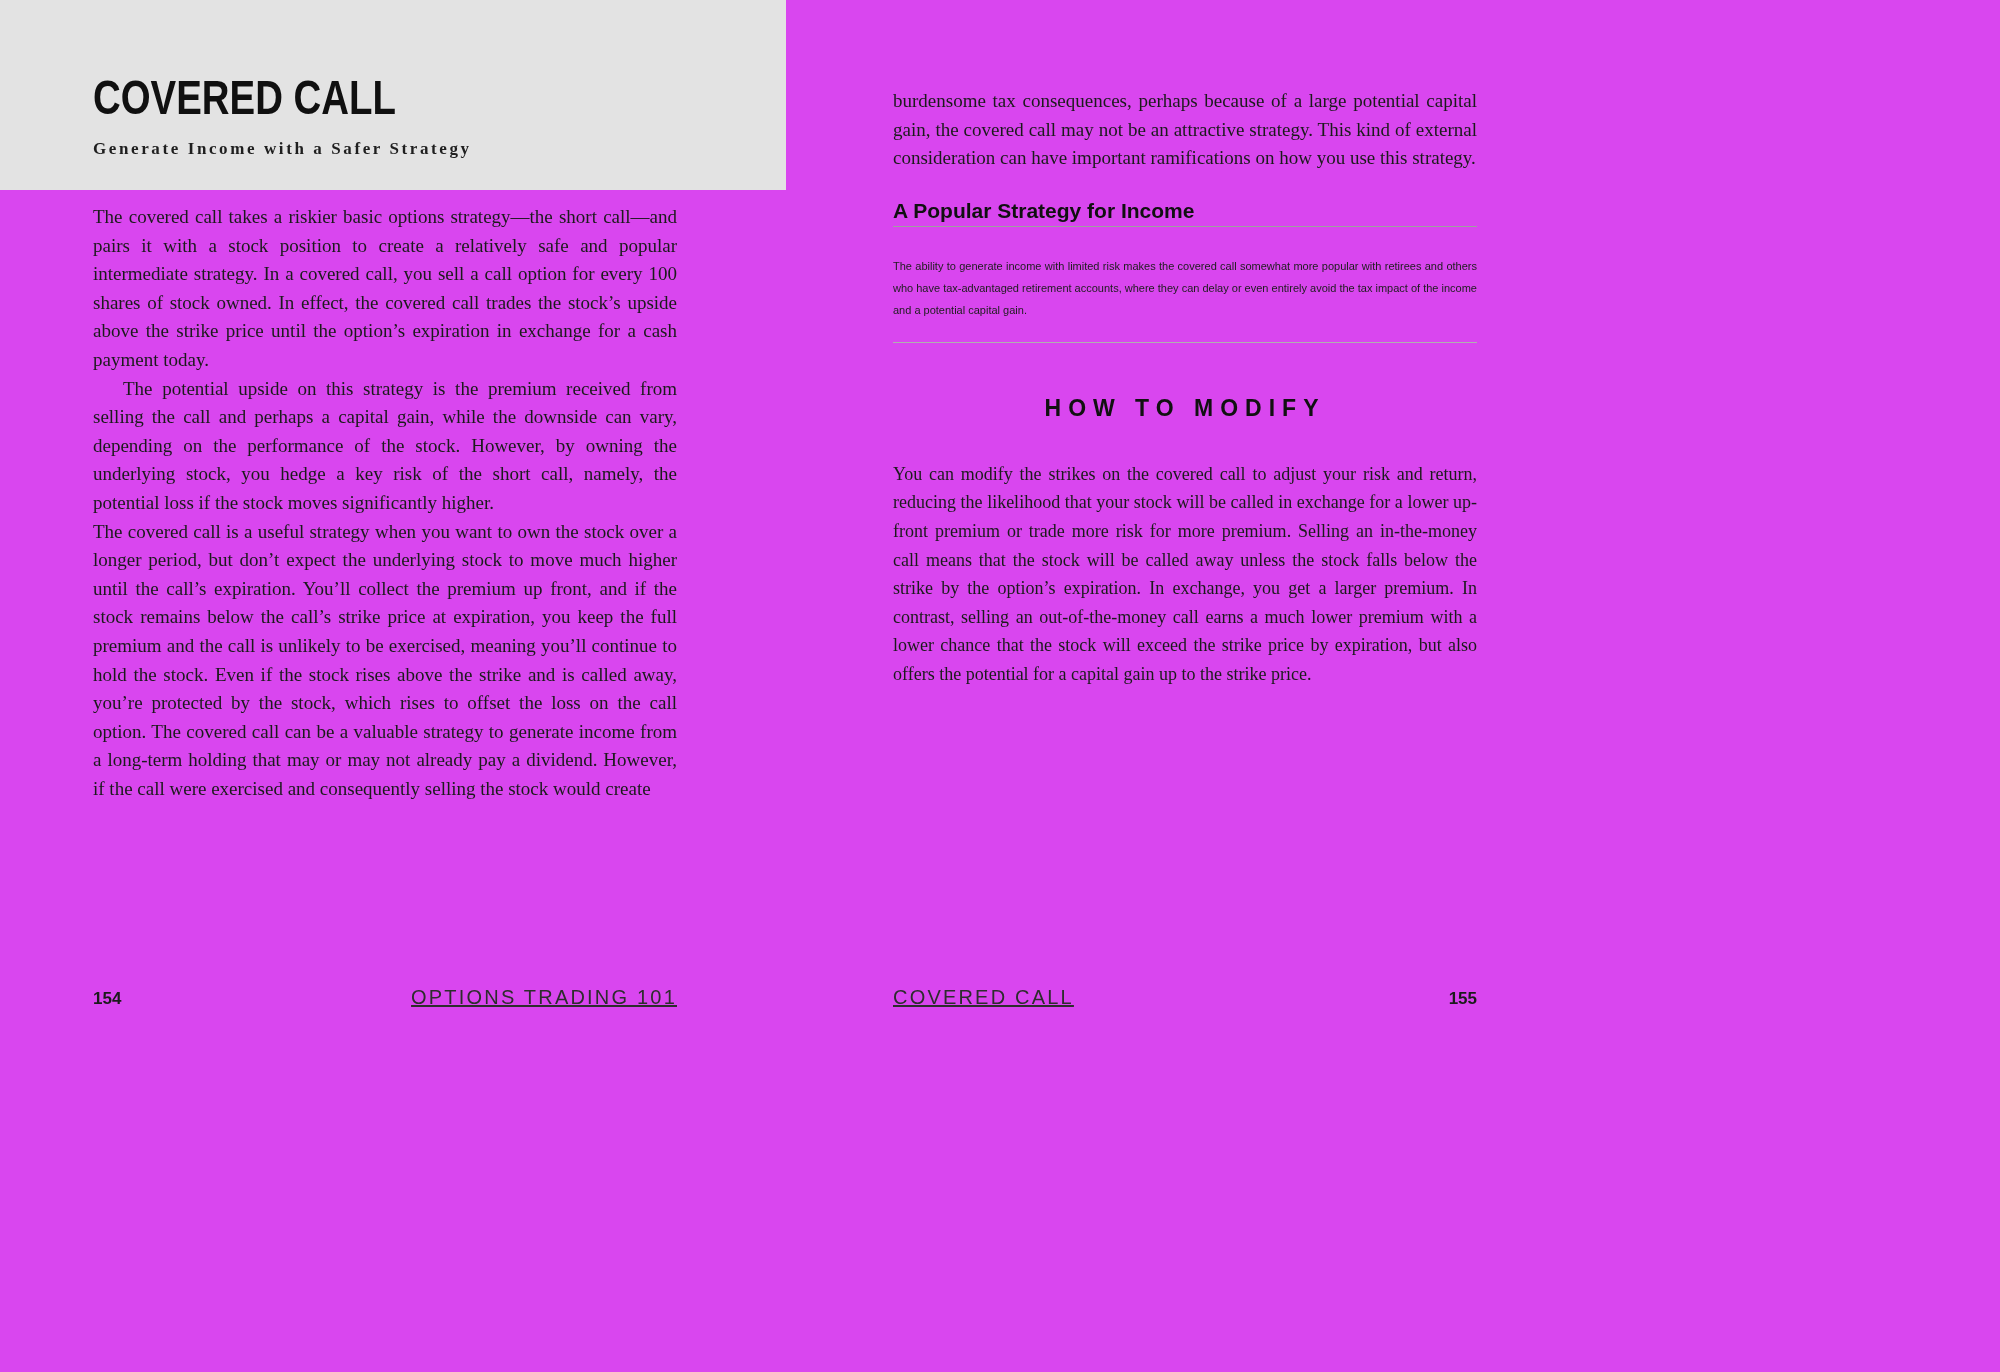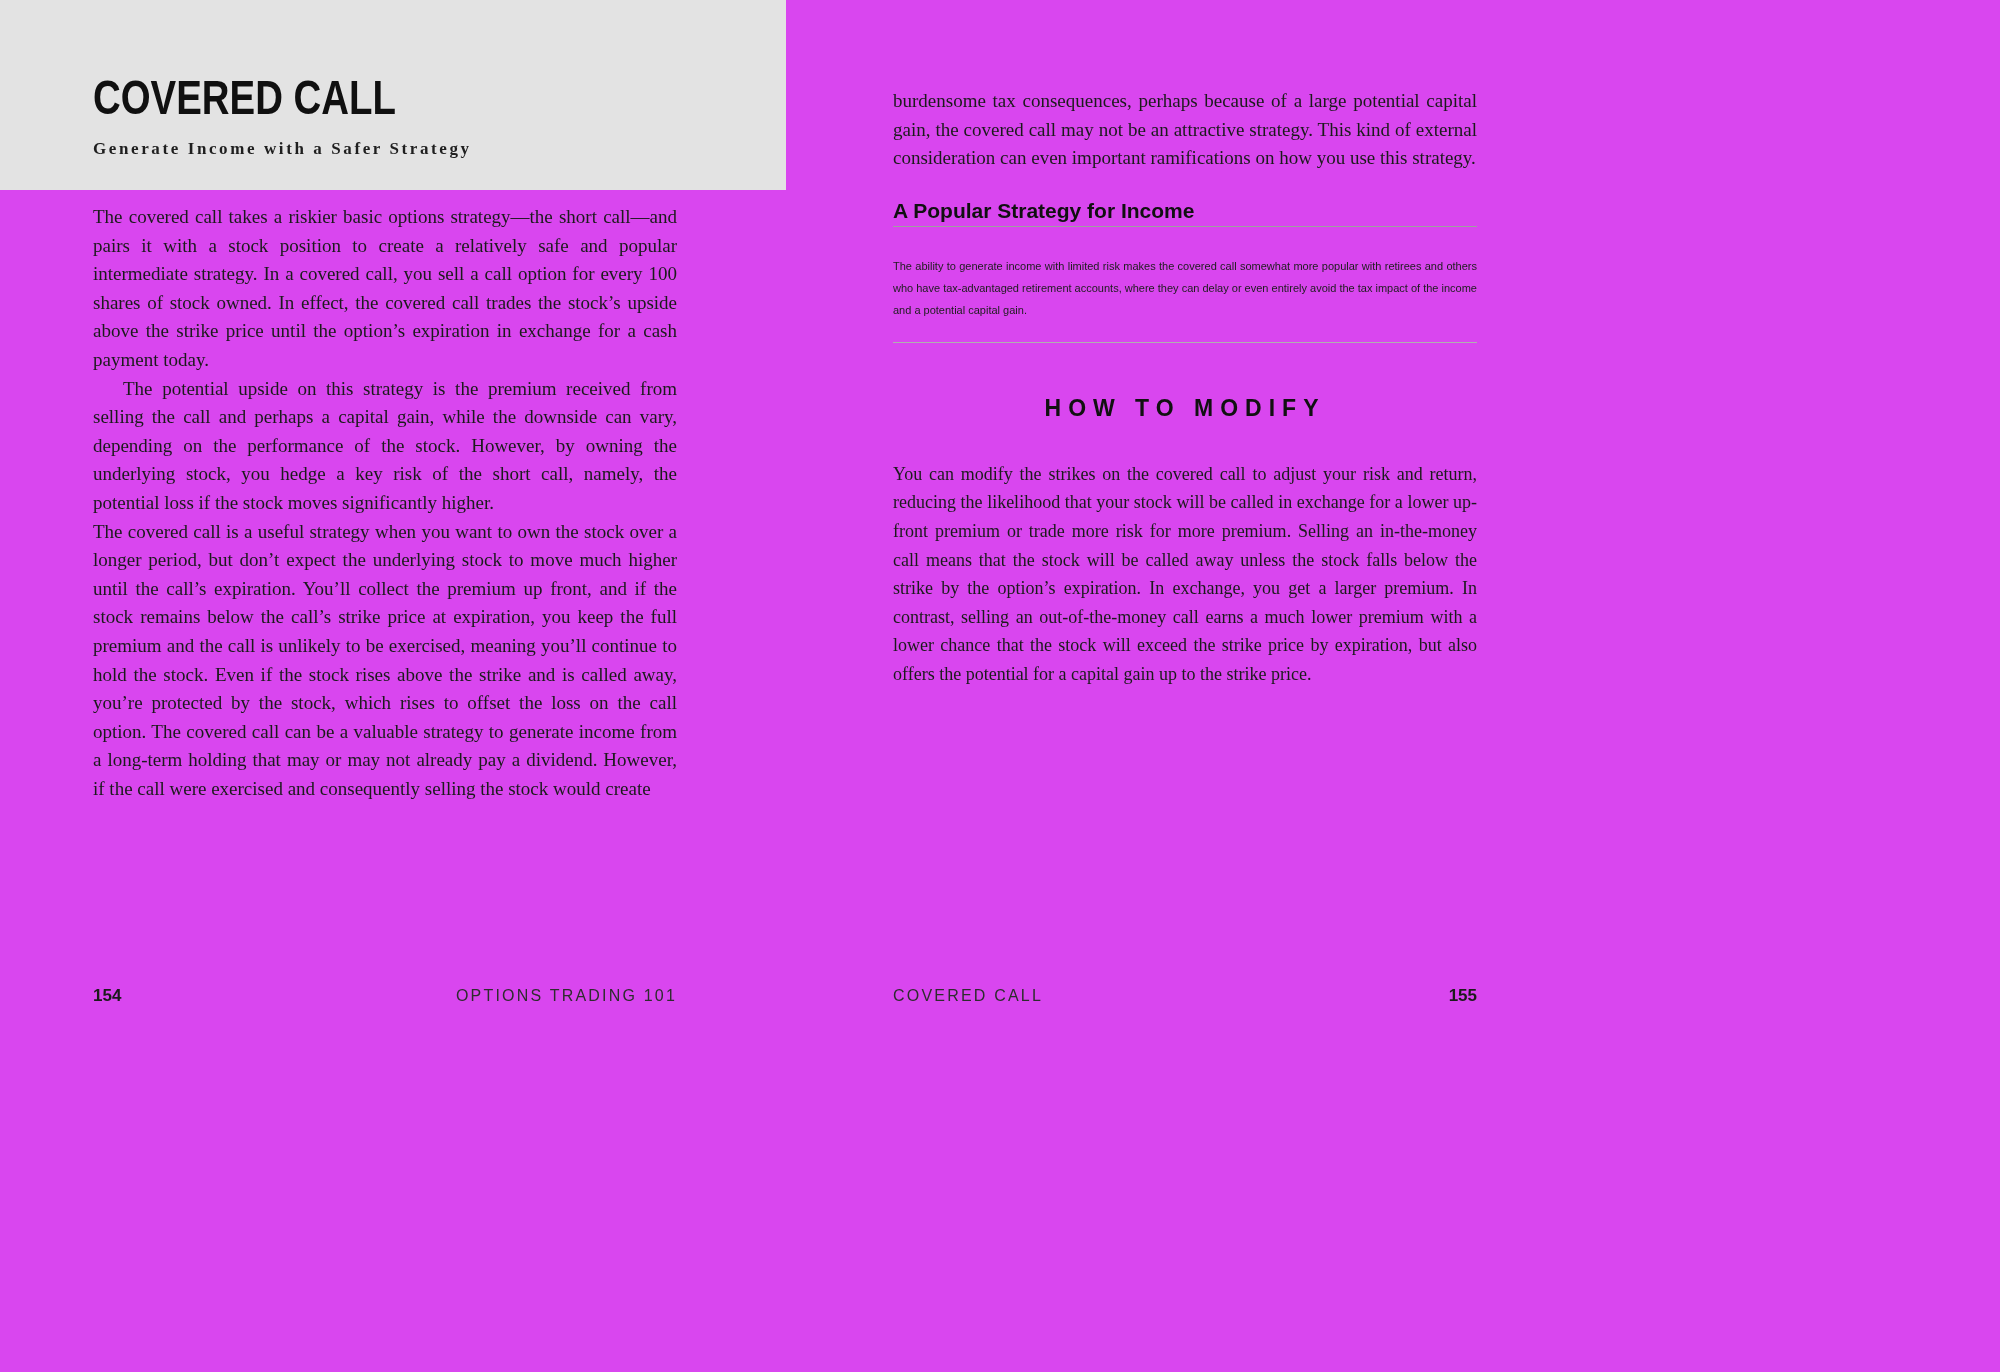--- a/index.html
+++ b/index.html
@@ -111,24 +111,25 @@
     font-family:"Liberation Sans", sans-serif;
   }
   .footer-left  { left:93px; }
   .footer-right { left:893px; }
   .page-number {
     font-weight:bold;
     font-size:17px;
     color:#1b1b1b;
   }
   .running-title {
-    font-size:16px;
+    font-size:20px;
     letter-spacing:2.2px;
     color:#2d2d2d;
     white-space:nowrap;
+    text-decoration:underline;
   }
 </style>
 </head>
 <body>
 
 <div class="spread">
 
   <div>
     <div class="band"></div>
 
@@ -146,21 +147,21 @@
     </div>
 
     <div class="footer footer-left">
       <span class="page-number">154</span>
       <span class="running-title">OPTIONS TRADING 101</span>
     </div>
   </div>
 
   <div>
     <div class="right-content">
-      <p class="body-para">burdensome tax consequences, perhaps because of a large potential capital gain, the covered call may not be an attractive strategy. This kind of external consideration can even important ramifications on how you use this strategy.</p>
+      <p class="body-para">burdensome tax consequences, perhaps because of a large potential capital gain, the covered call may not be an attractive strategy. This kind of external consideration can have important ramifications on how you use this strategy.</p>
 
       <div class="callout-heading-wrap">
         <h3 class="callout-heading">A Popular Strategy for Income</h3>
       </div>
       <p class="callout-body">The ability to generate income with limited risk makes the covered call somewhat more popular with retirees and others who have tax-advantaged retirement accounts, where they can delay or even entirely avoid the tax impact of the income and a potential capital gain.</p>
 
       <hr class="divider">
 
       <h2 class="center-heading">
         <span style="display:block">HOW TO MODIFY</span>

